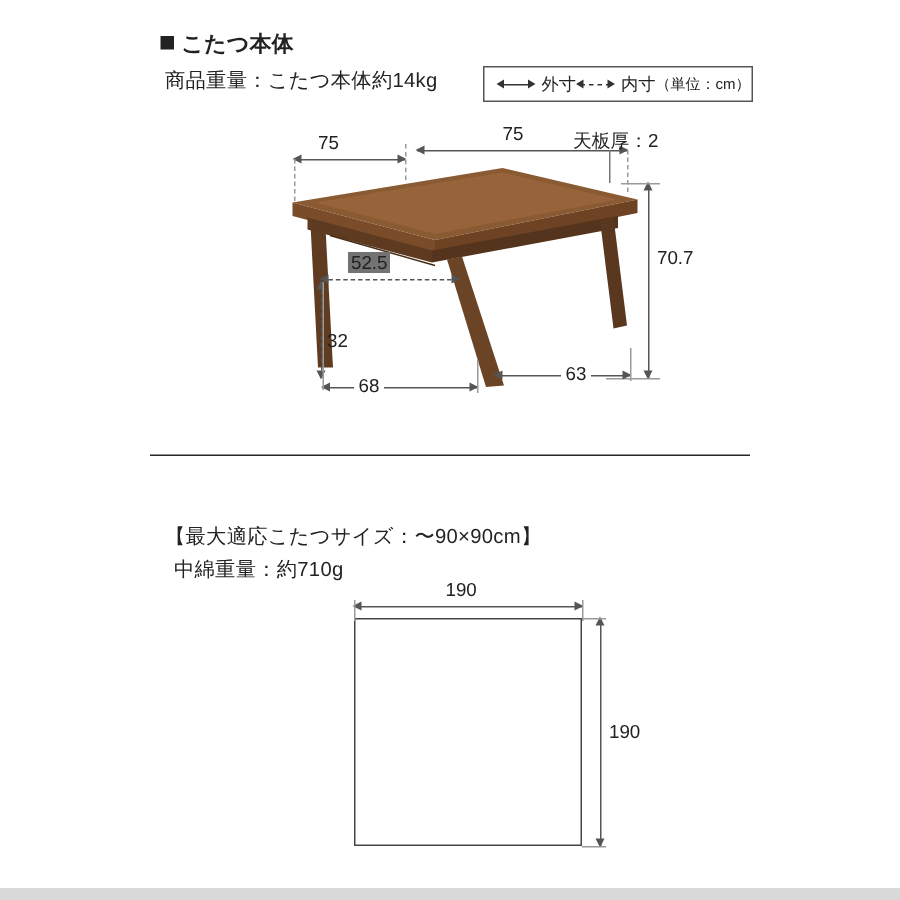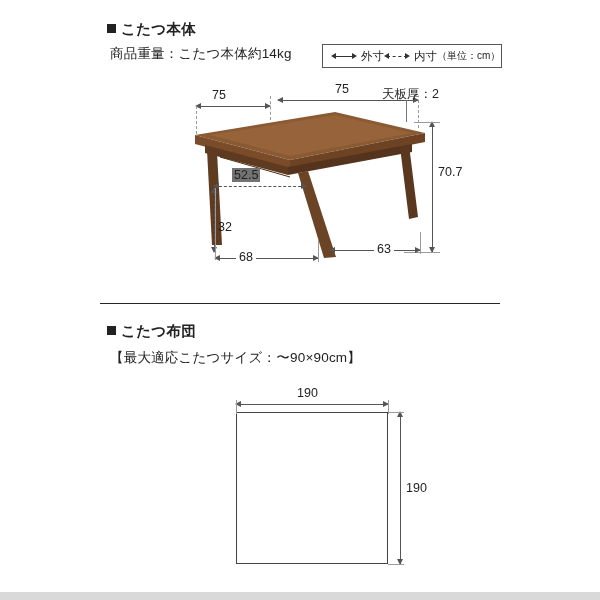--- a/index.html
+++ b/index.html
@@ -259,25 +259,23 @@
     <span class="ar-r" style="right:-1px; top:-3px;"></span>
   </div>
   <div class="abs dim-label" style="left:374px; top:242px; background:#fff; padding:0 3px;">63</div>
 
   <div class="abs thin-v" style="left:215px; top:188px; height:72px;"></div>
   <div class="abs thin-v" style="left:318px; top:240px; height:22px;"></div>
   <div class="abs thin-v" style="left:420px; top:232px; height:22px;"></div>
 
   <div class="sep abs" style="left:100px; top:303px; width:400px;"></div>
 
-  <div class="abs" style="left:107px; top:322px;">
-    <span class="sq-bullet"></span><span class="sec-title">こたつ布団</span>
-  </div>
 
   <div class="abs body-text" style="left:110px; top:348px; font-weight:normal;">【最大適応こたつサイズ：〜90×90cm】</div>
+  <div class="abs body-text" style="left:116px; top:370px;">中綿重量：約710g</div>
 
   <div class="futon-box" style="left:236px; top:412px; width:152px; height:152px;"></div>
 
   <div class="abs" style="left:236px; top:404px; width:152px;">
     <div class="hline" style="width:152px;"></div>
     <span class="ar-l" style="left:-1px; top:-3px;"></span>
     <span class="ar-r" style="right:-1px; top:-3px;"></span>
   </div>
   <div class="abs dim-label" style="left:297px; top:386px;">190</div>
   <div class="abs thin-v" style="left:236px; top:400px; height:14px;"></div>

